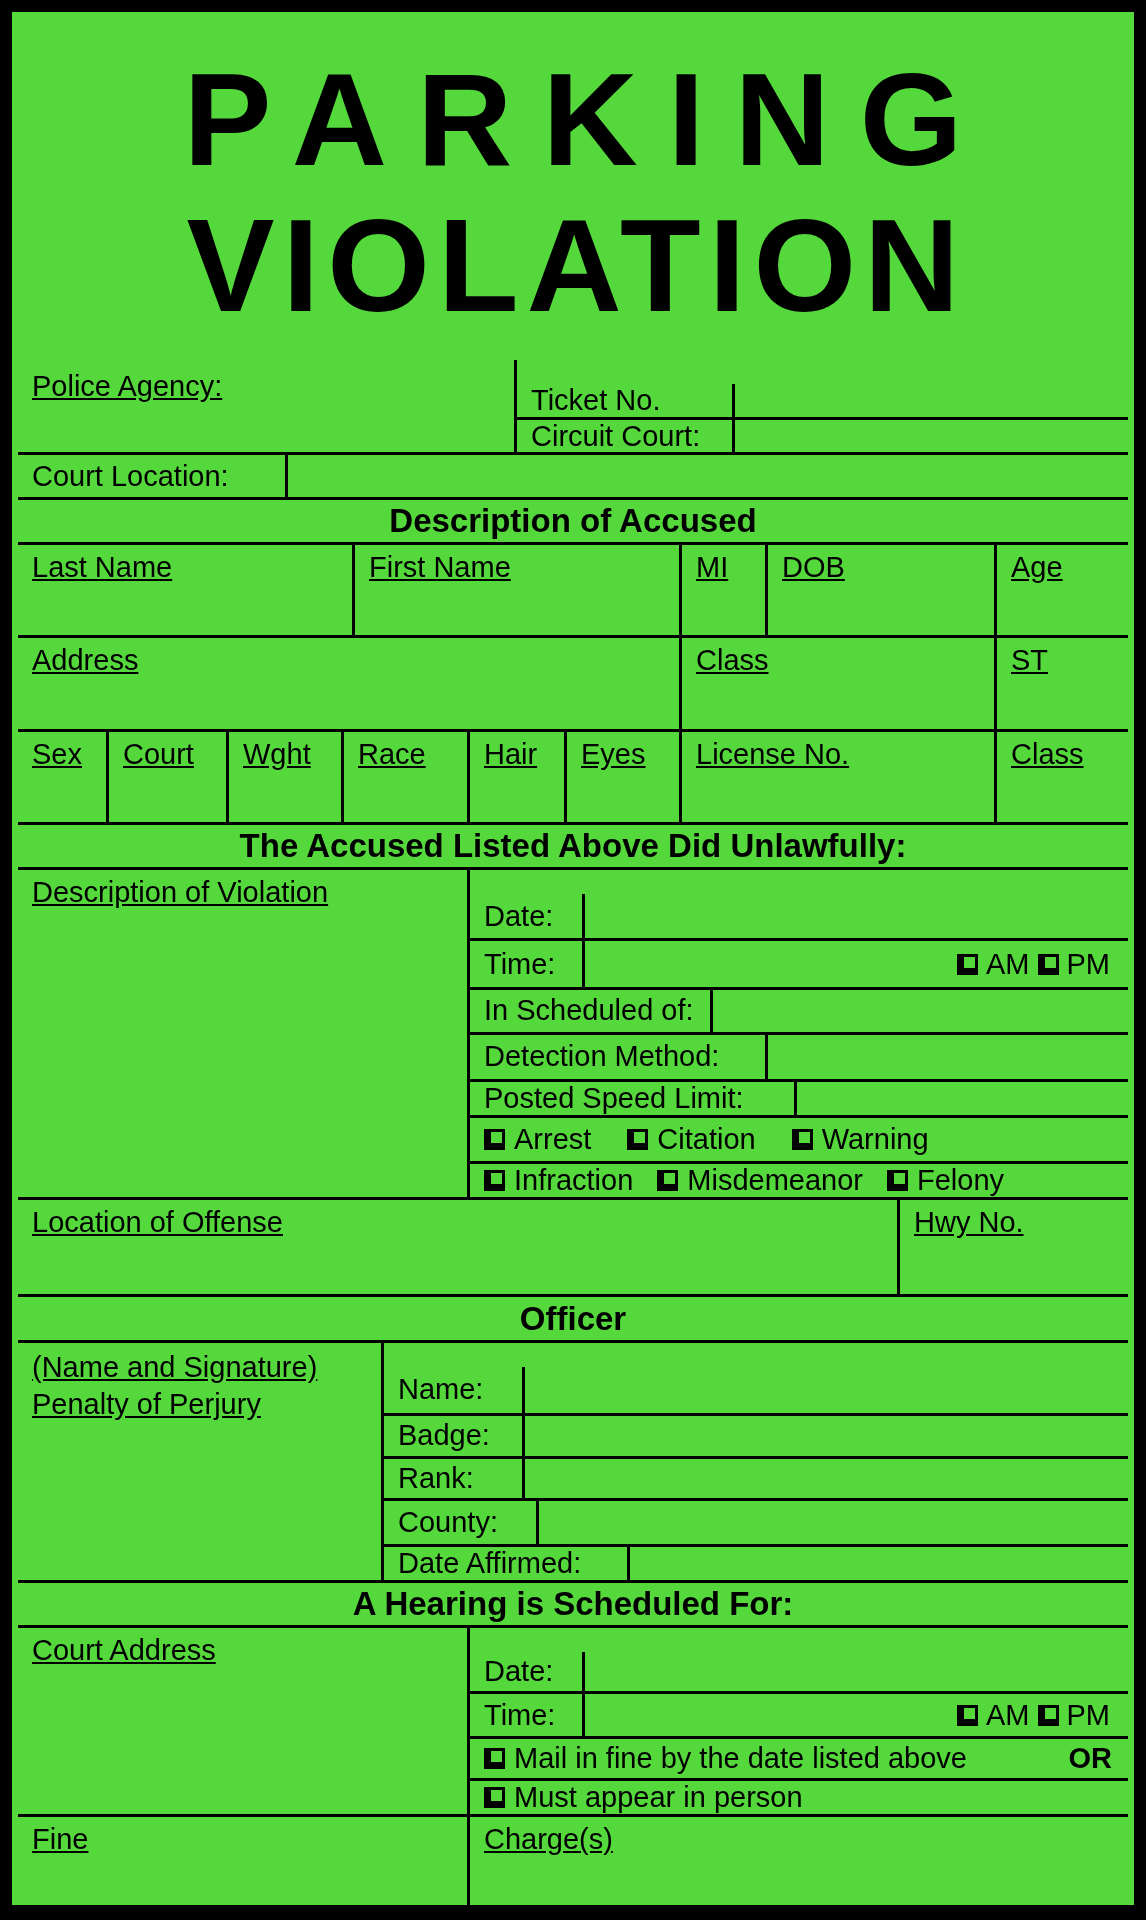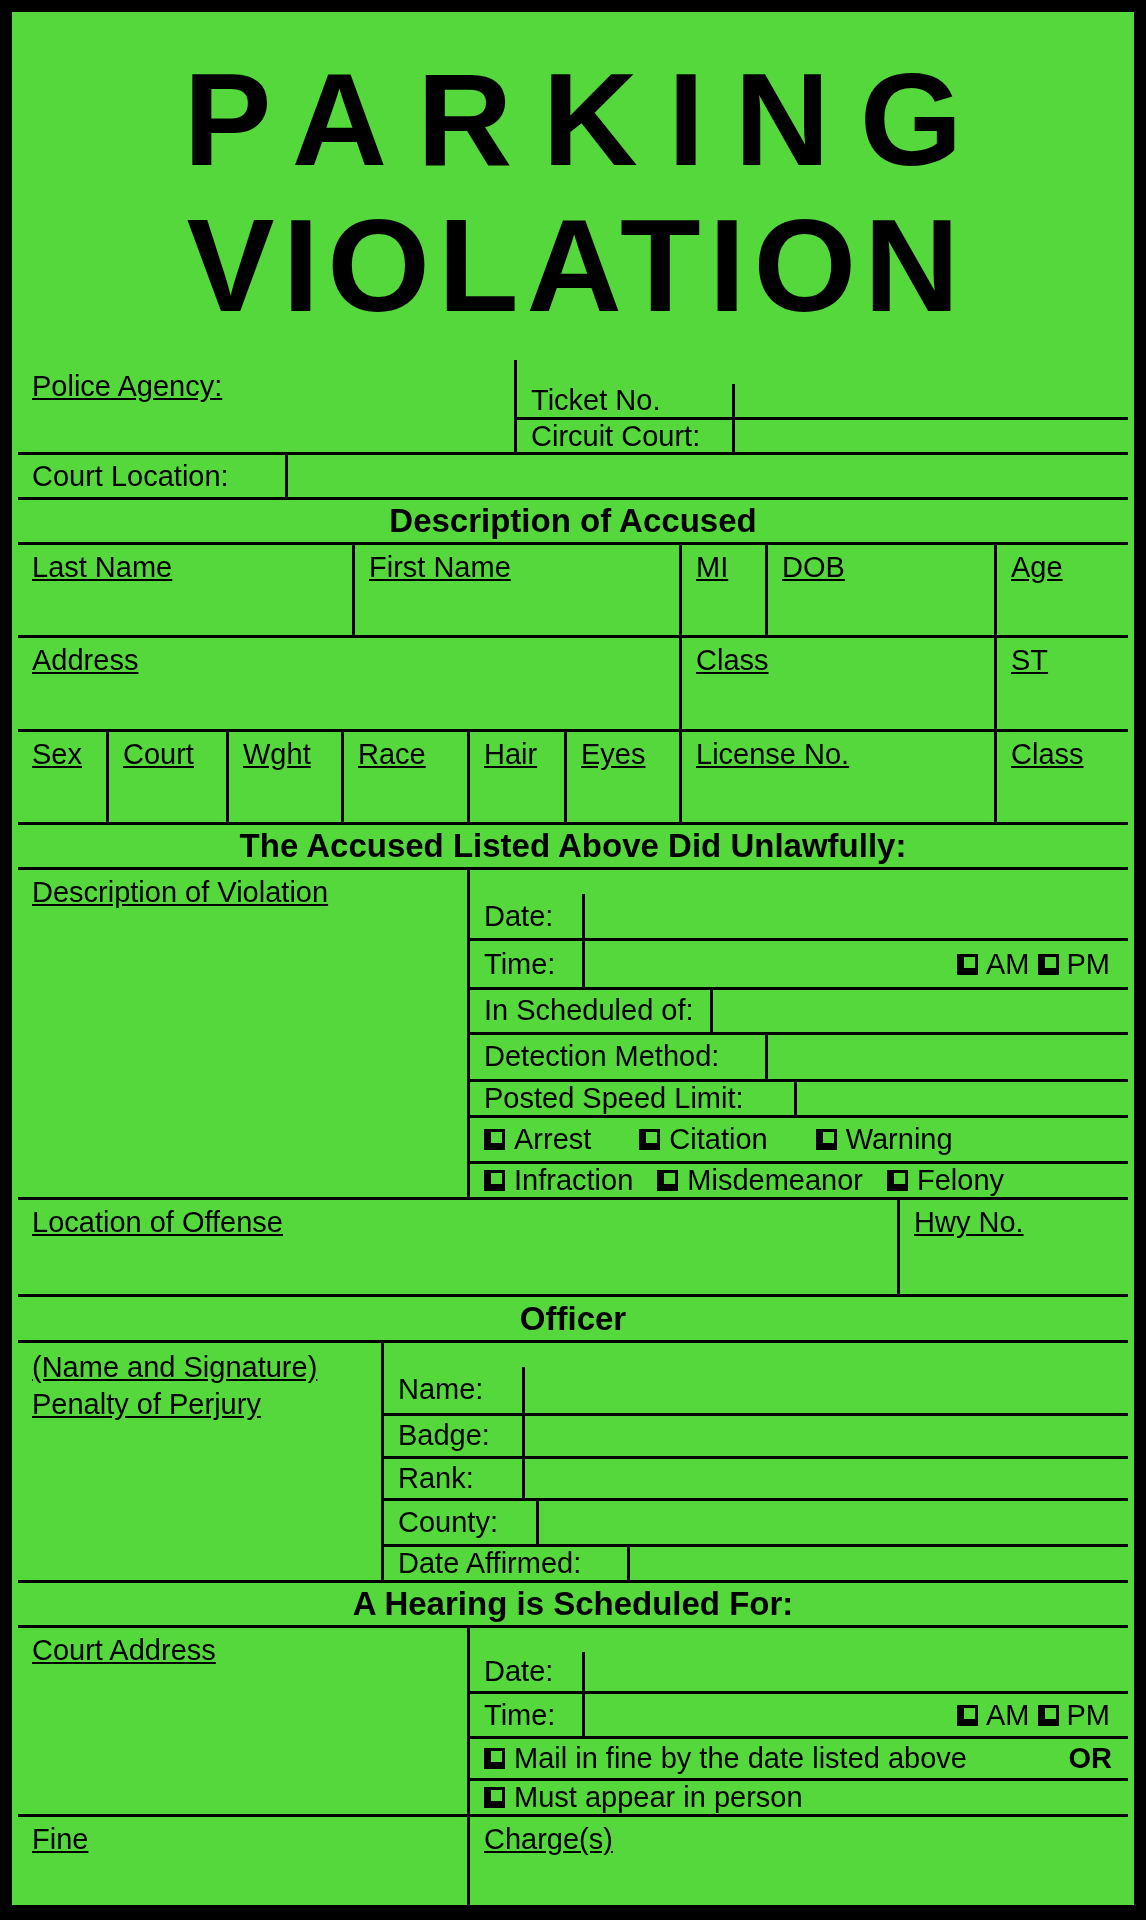--- a/index.html
+++ b/index.html
@@ -23,21 +23,21 @@
   .grow { flex:1; min-width:0; }
   .lbl { font-size:29px; }
   .tl { padding:6px 8px 3px 14px;text-decoration:underline; }                 
   .fl { display:flex; align-items:center; padding-left:14px; } 
   .hdr { font-size:33px; font-weight:bold; display:flex; align-items:center; justify-content:center; }
 
   
   .cb { display:inline-block; width:21px; height:21px; border:3px solid var(--ink);
         border-left-width:7px; border-bottom-width:7px; flex:0 0 auto; }
   .opt { display:inline-flex; align-items:center; gap:9px; font-size:29px; }
-  .opts { display:flex; align-items:center; gap:48px; padding-left:14px; }
+  .opts { display:flex; align-items:center; gap:36px; padding-left:14px; }
   .ampm { display:flex; align-items:center; gap:8px; margin-left:auto; padding-right:18px; font-size:29px; }
 </style>
 </head>
 <body>
 
 <div class="sheet">
   <div class="page">
 
     <div class="title-area">
       <div class="t-line t1">PARKING</div>

